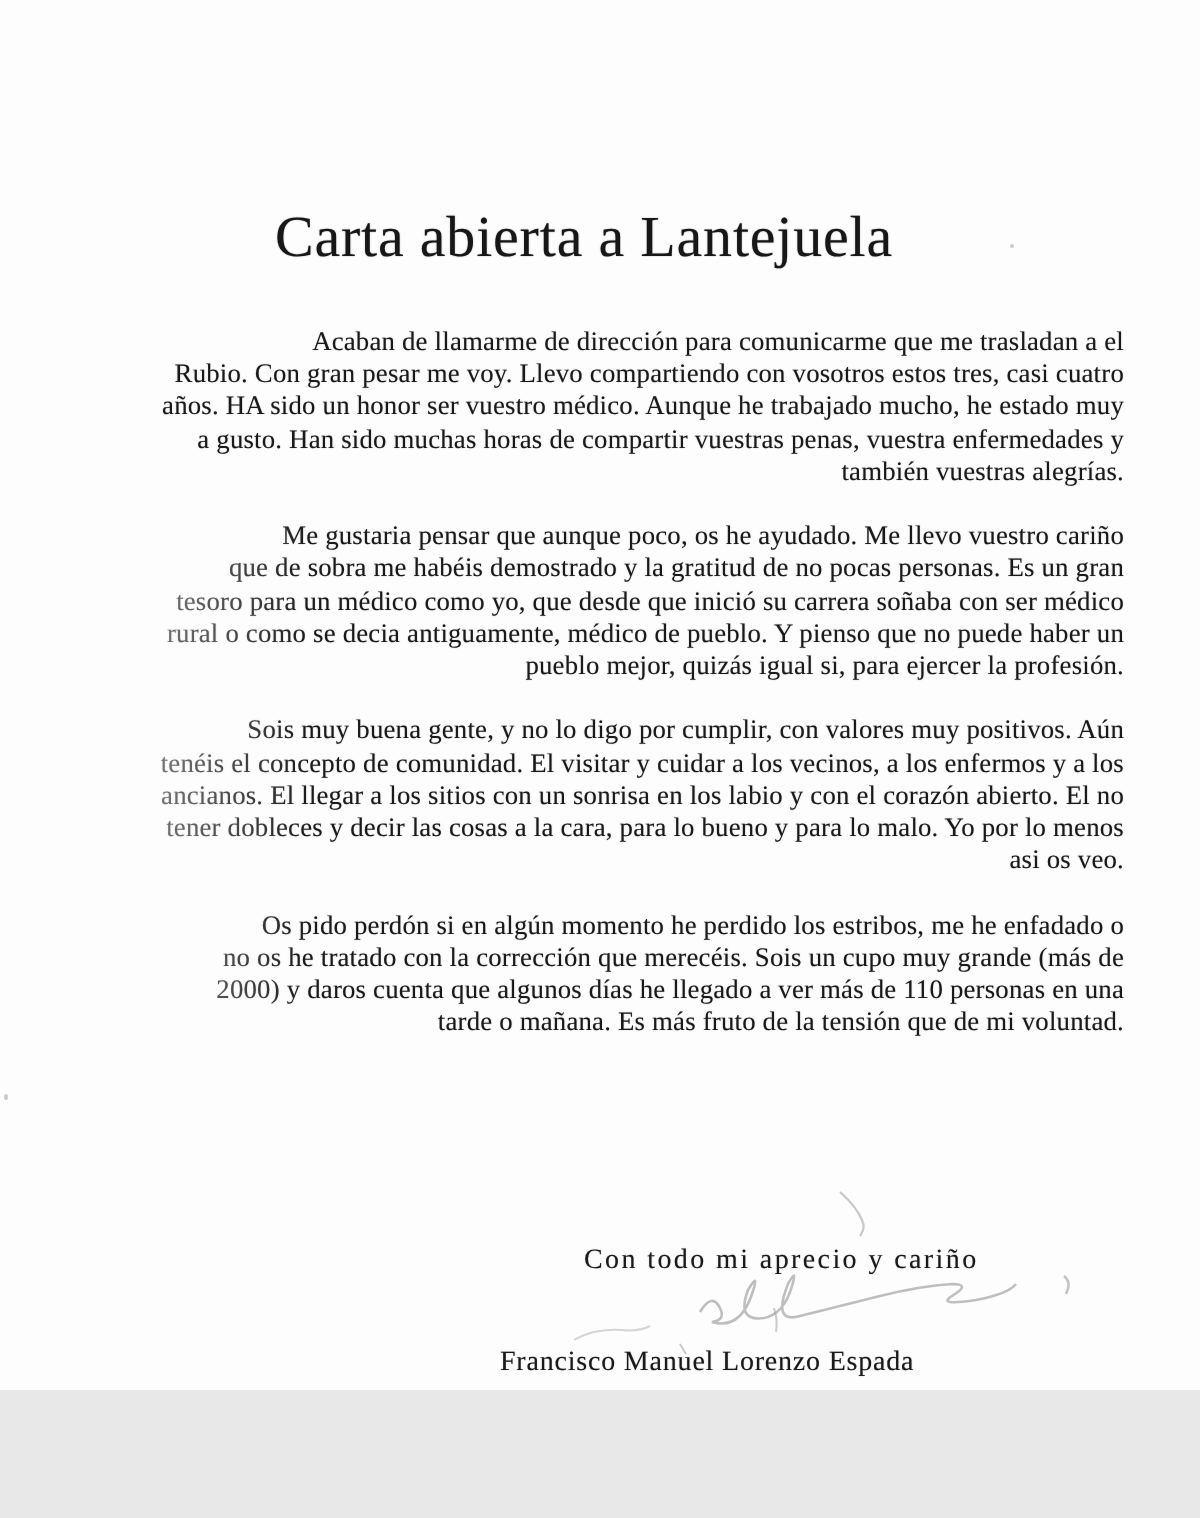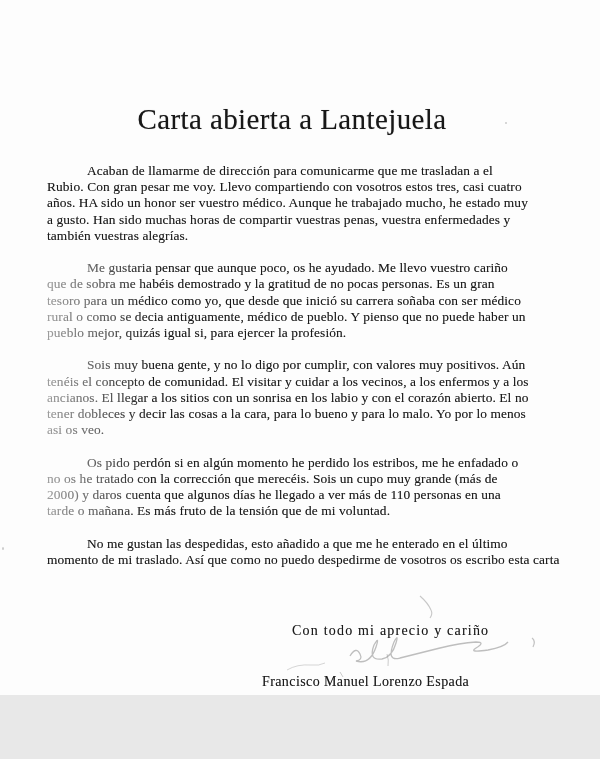--- a/index.html
+++ b/index.html
@@ -19,39 +19,38 @@
     font-size:29px; font-weight:400; letter-spacing:0.4px;
     color:#171717;
     text-shadow:0 0 0.7px rgba(20,20,20,0.45);
     white-space:nowrap;
   }
   .body {
     position:absolute; left:47px; top:163px; width:515px;
     font-size:13.4px; line-height:16.2px; letter-spacing:0.1px;
     text-shadow:0 0 0.6px rgba(25,25,25,0.4);
   }
-  .body p { margin:0 0 16.2px 0; }
+  .body p { margin:0 0 16.2px 0;text-align:right; }
   .line { white-space:nowrap; }
   .line.indent { padding-left:40px; }
   .fade-strip {
     position:absolute; left:40px; top:240px; width:115px; height:300px;
     background:linear-gradient(to right, rgba(253,253,253,0.62), rgba(253,253,253,0));
     pointer-events:none;
   }
   .closing {
     position:absolute; left:292px; top:623px;
     font-size:14px; letter-spacing:1.2px; white-space:nowrap;
     text-shadow:0 0 0.6px rgba(25,25,25,0.4);
     text-align:center;
   }
   .signer {
     position:absolute; left:250px; top:674px;
     font-size:14px; letter-spacing:0.4px; white-space:nowrap;
     text-shadow:0 0 0.6px rgba(25,25,25,0.4);
-    margin-left:12px;
   }
   .sig-svg { position:absolute; left:270px; top:588px; width:300px; height:100px; }
   .speck { position:absolute; background:#9a9a9a; opacity:0.5; border-radius:50%; }
   .speck.s1 { left:505px; top:122px; width:2px; height:2px; }
   .speck.s2 { left:420px; top:708px; width:3px; height:2px; }
   .speck.s3 { left:511px; top:750px; width:2px; height:2px; }
   .speck.s4 { left:2px;  top:547px; width:2px; height:3px; }
 </style>
 </head>
 <body>
@@ -81,25 +80,20 @@
       <span class="line">ancianos. El llegar a los sitios con un sonrisa en los labio y con el corazón abierto. El no</span>
       <span class="line">tener dobleces y decir las cosas a la cara, para lo bueno y para lo malo. Yo por lo menos</span>
       <span class="line">asi os veo.</span>
     </p>
     <p>
       <span class="line indent">Os pido perdón si en algún momento he perdido los estribos, me he enfadado o</span>
       <span class="line">no os he tratado con la corrección que merecéis. Sois un cupo muy grande (más de</span>
       <span class="line">2000) y daros cuenta que algunos días he llegado a ver más de 110 personas en una</span>
       <span class="line">tarde o mañana. Es más fruto de la tensión que de mi voluntad.</span>
     </p>
-    <p>
-      <span class="line indent">No me gustan las despedidas, esto añadido a que me he enterado en el último</span>
-      <span class="line">momento de mi traslado. Así que como no puedo despedirme de vosotros os escribo</span>
-      <span class="line">esta carta</span>
-    </p>
   </div>
 
   <div class="fade-strip"></div>
 
   <div class="closing">Con todo mi aprecio y cariño</div>
 
   <svg class="sig-svg" viewBox="0 0 300 100" xmlns="http://www.w3.org/2000/svg">
 
     <path d="M 150 8 q 8 7 11 14 q 2 4 -1 8" fill="none" stroke="#9a9a9a" stroke-width="1.1" opacity="0.55"></path>
 

